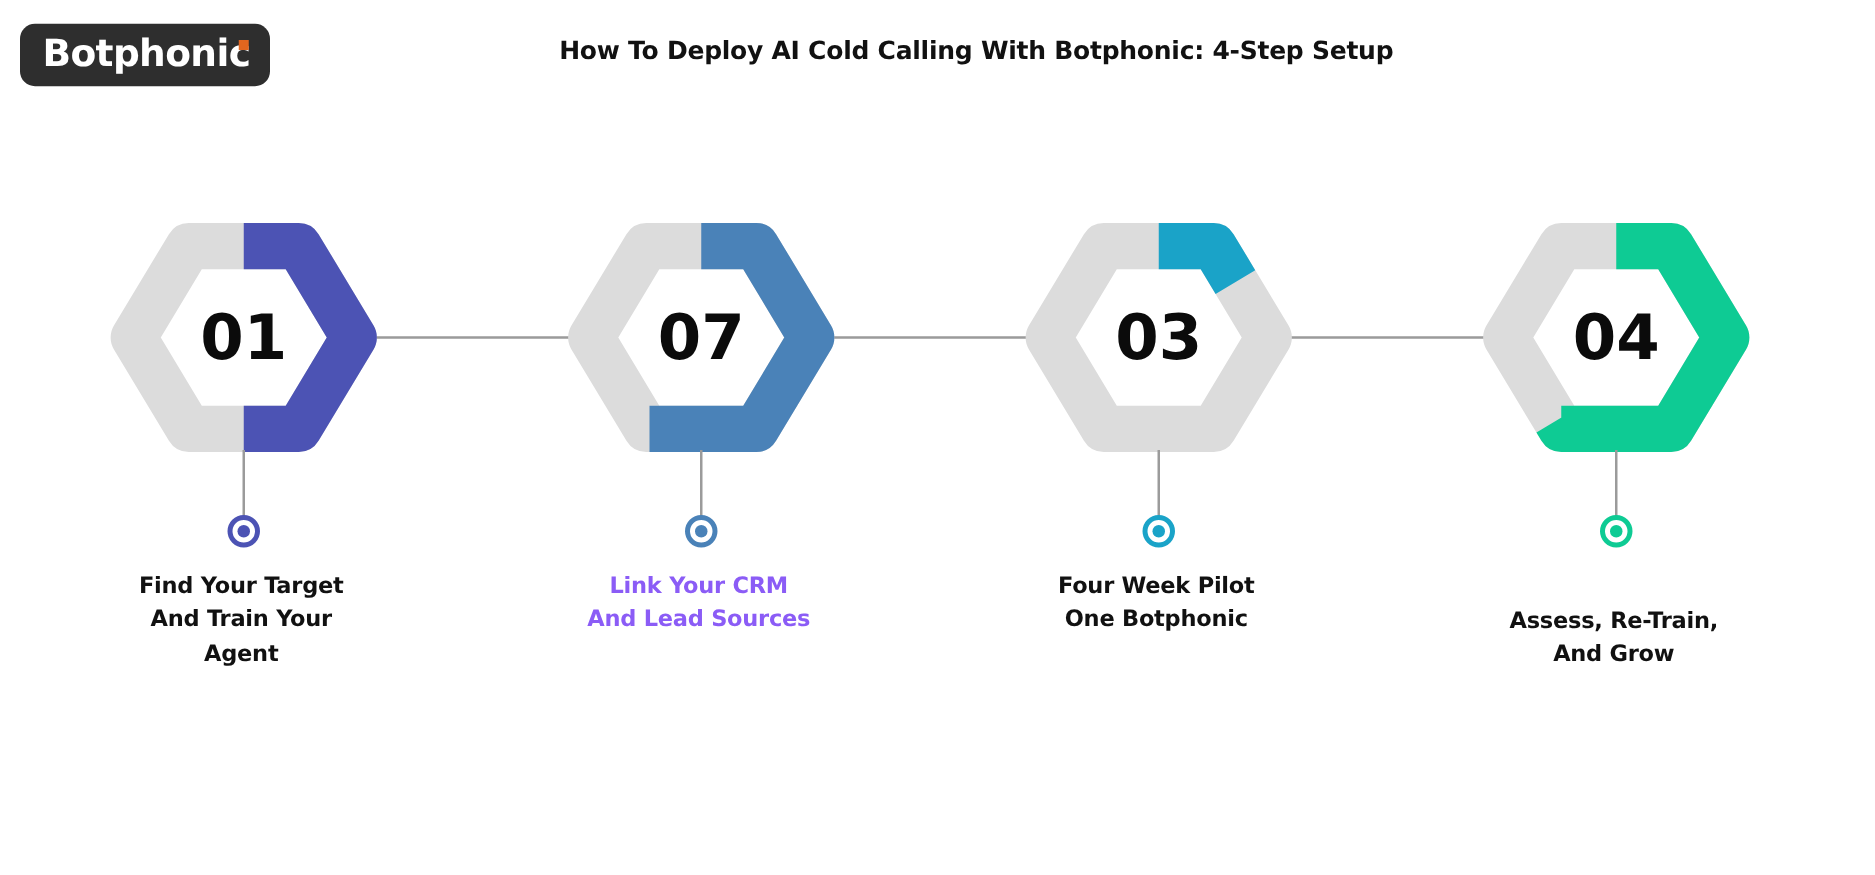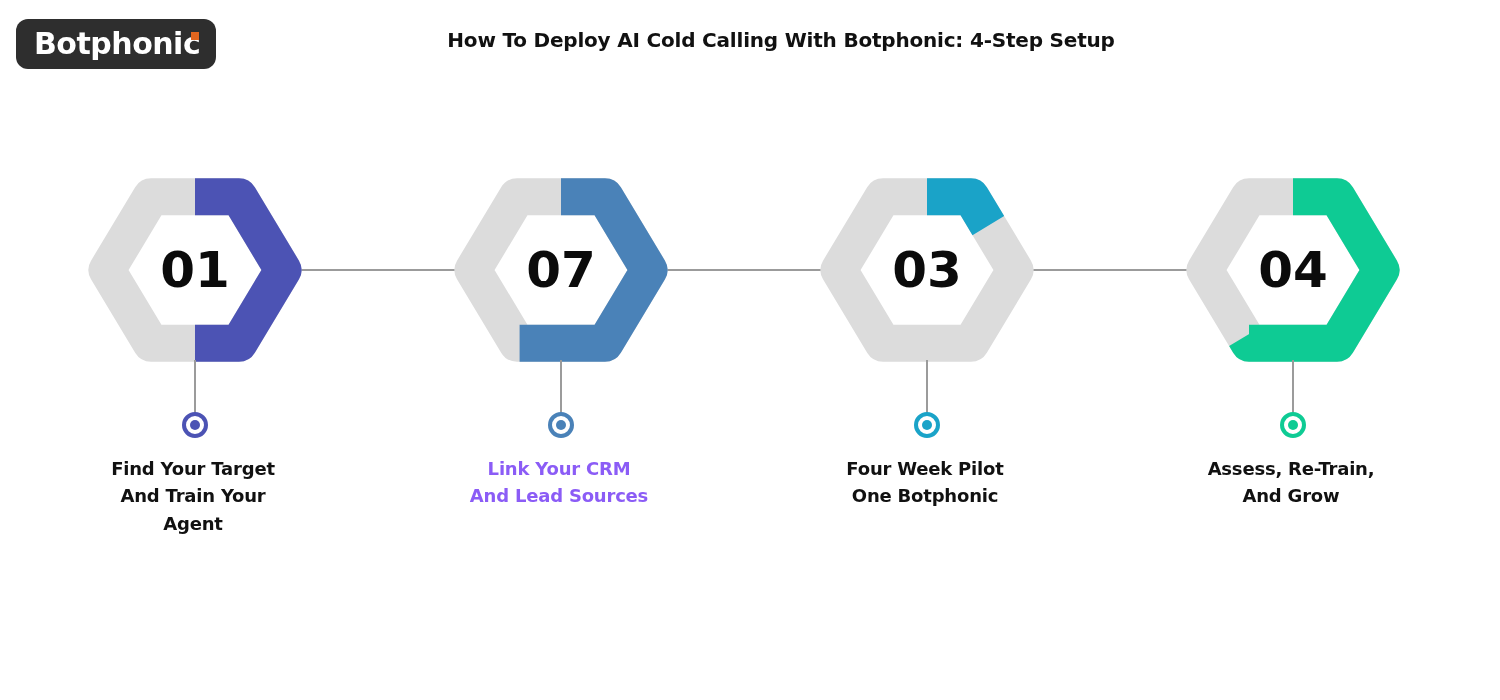--- a/index.html
+++ b/index.html
@@ -246,18 +246,18 @@
       <svg class="hex-svg" viewBox="0 0 214 210">
           <path d="M 107.00 31.84 L 151.00 31.84 L 195.00 105.00 L 151.00 178.16 L 63.00 178.16 L 19.00 105.00 L 63.00 31.84 L 107.00 31.84" fill="none" stroke="#dcdcdc" stroke-width="37" stroke-linejoin="round" stroke-linecap="butt"></path>
           <path d="M 107.00 31.84 L 151.00 31.84 L 195.00 105.00 L 151.00 178.16 L 63.00 178.16 L 19.00 105.00 L 63.00 31.84 L 107.00 31.84" fill="none" stroke="#0ecb94" stroke-width="37" stroke-linejoin="round" stroke-linecap="butt" stroke-dasharray="310.50 527.49"></path>
         </svg>
       <div class="hex-num" style="color: rgb(11, 11, 11);">04</div>
     </div>
     <div class="stem" style="background: rgb(155, 155, 155);"></div>
     <div class="dot" style="border-color: rgb(14, 203, 148);">
       <div class="dot-inner" style="background: rgb(14, 203, 148);"></div>
     </div>
-    <div class="step-label" style="color: rgb(17, 17, 17);">
+    <div class="step-label" style="color: rgb(17, 17, 17); margin-top: 28px;">
         <span>Assess, Re-Train,</span>
         <span>And Grow</span>
       </div>
   </div>
 </div>
 
 </body></html>

